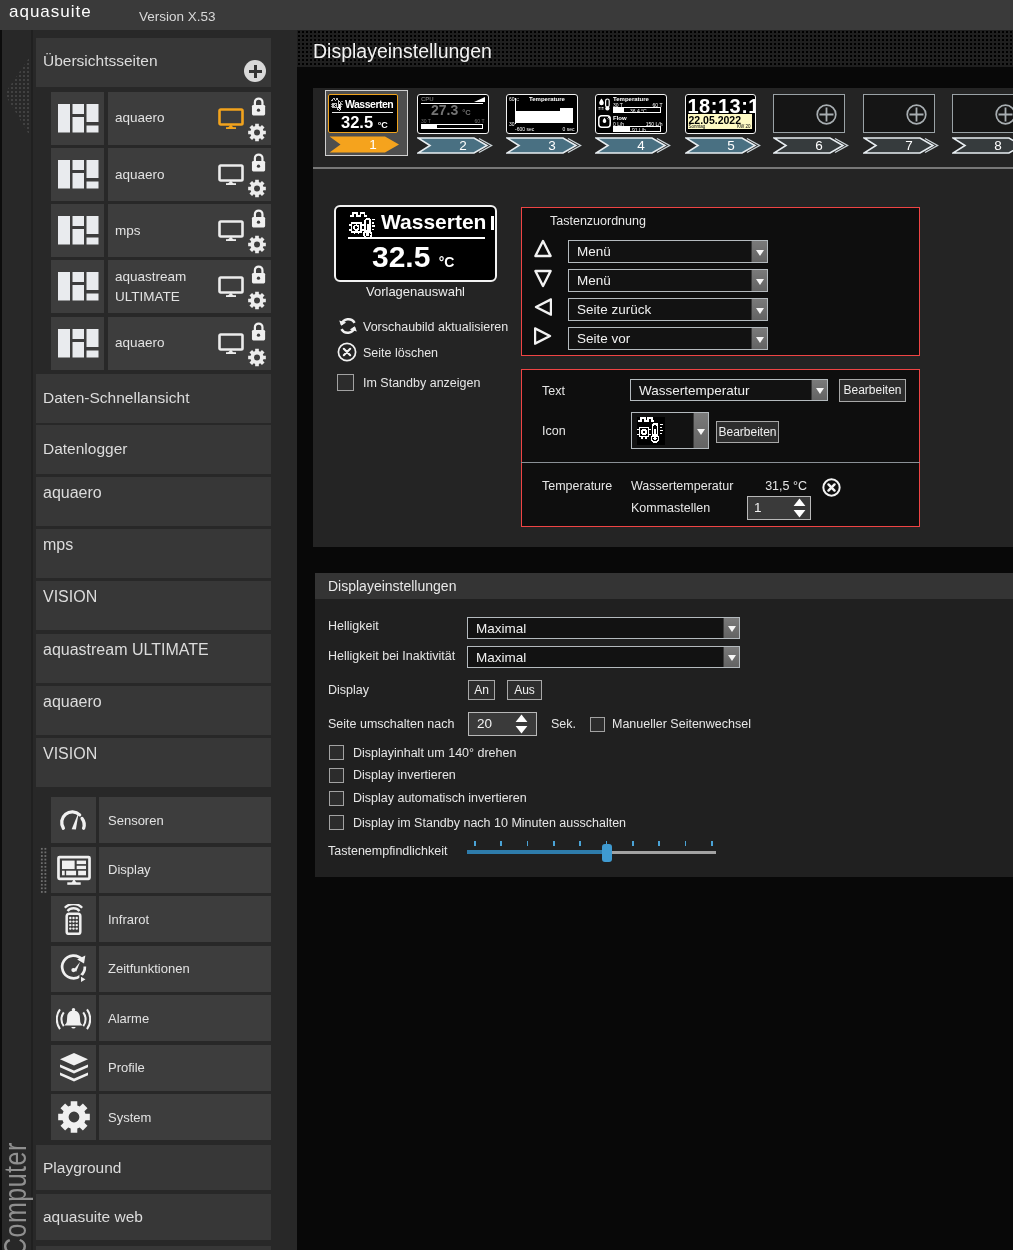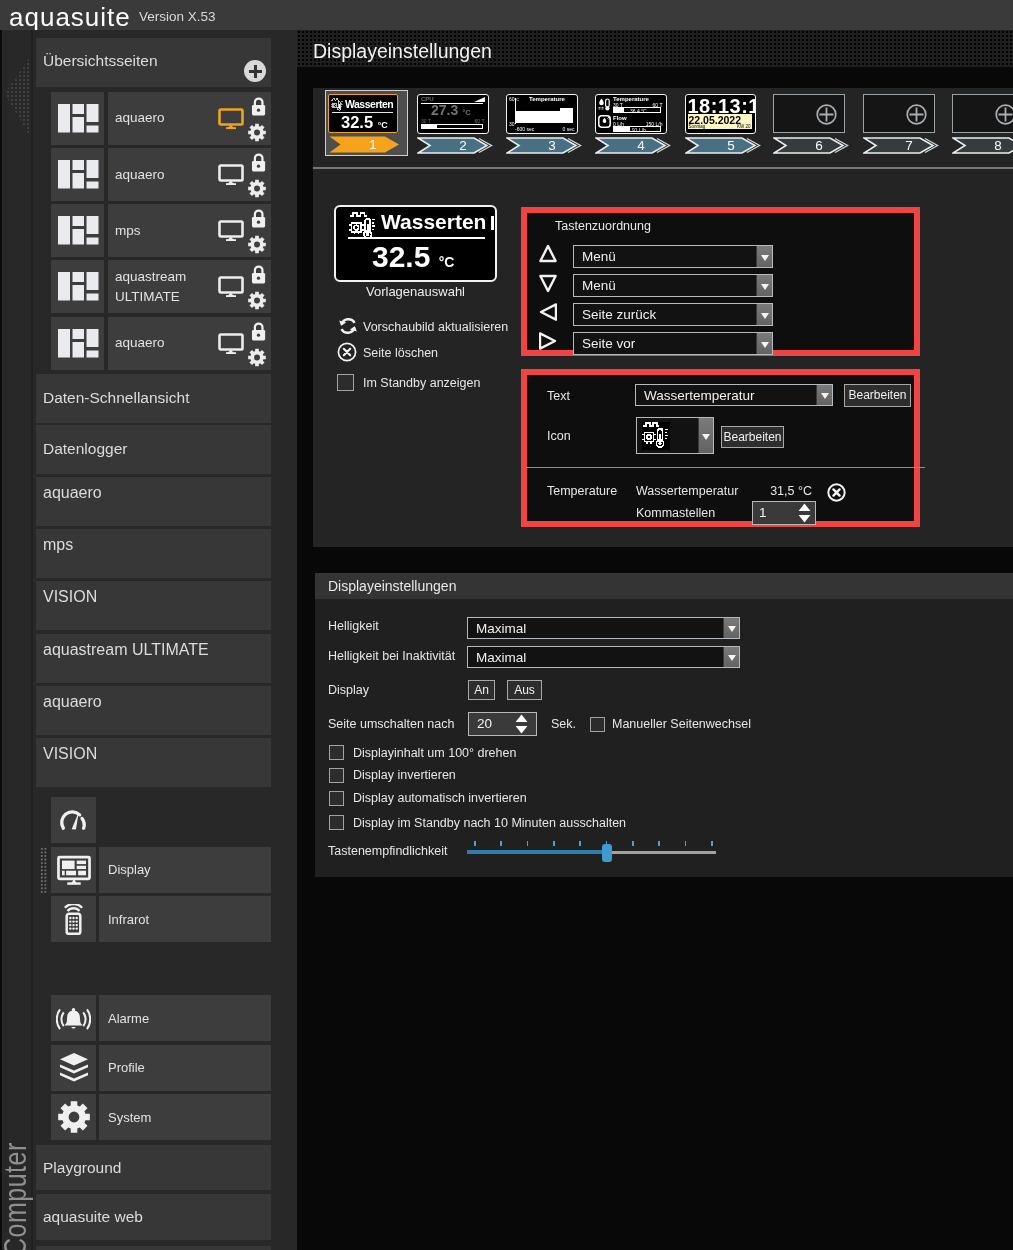--- a/index.html
+++ b/index.html
@@ -3,42 +3,42 @@
 <meta charset="utf-8">
 <style>
   * { margin:0; padding:0; box-sizing:border-box; }
   html,body { width:1013px; height:1250px; background:#080808; overflow:hidden;
     font-family:"Liberation Sans", sans-serif; }
   #page { position:relative; width:1013px; height:1250px; background:#080808; }
   .abs { position:absolute; }
 
   
   #topbar { left:0; top:0; width:1013px; height:30px; background:#3a3a3a; }
-  #logo { left:9px; top:2px; font-size:26px; color:#fdfdfd; letter-spacing:1px; }
+  #logo { left:9px; top:2px; font-size:17px; color:#fdfdfd; letter-spacing:1px; }
   #version { left:139px; top:9px; font-size:13.5px; color:#d8d8d8; }
 
   
   #sidebar { left:0; top:30px; width:297px; height:1220px; background:#282828; }
   #sidebar .line { position:absolute; left:31px; top:0; width:2px; height:1220px; background:#202020; }
   .sbox { position:absolute; background:#373737; color:#dcdcdc; font-size:16px; }
   .sbox .t { position:absolute; left:7px; top:7px; }
   .sbox .tc { position:absolute; left:7px; top:50%; transform:translateY(-50%); font-size:15.5px; }
 
   
   #titlebar { left:297px; top:30px; width:716px; height:37px; background:#1f1f1f;
      background-image:radial-gradient(#000 1.1px, transparent 1.2px); background-size:4px 4px; }
   #titlebar .t { position:absolute; left:16px; top:10px; font-size:19.5px; color:#f2f2f2; }
   #toppanel { left:313px; top:88px; width:700px; height:459px; background:#242424; }
   #botpanel { left:315px; top:573px; width:698px; height:304px; background:#202020; }
   #botpanel .hdr { position:absolute; left:0; top:0; width:698px; height:26px; background:#343434;
       color:#e8e8e8; font-size:14px; }
   #botpanel .hdr span { position:absolute; left:13px; top:5px; }
 
   .lcd { position:absolute; background:#000; border:1.5px solid #f2f2f2; border-radius:3px; overflow:hidden; }
-  .groupbox { position:absolute; border:6px solid #ef4444; background:#0e0e0e; color:#e8e8e8; }
+  .groupbox { position:absolute; border:1px solid #ef4444; background:#0e0e0e; color:#e8e8e8; }
   .lbl { position:absolute; color:#e6e6e6; font-size:12.5px; white-space:nowrap; }
   .dd { position:absolute; background:#121212; border:1px solid #b4babe; color:#f0f0f0; font-size:13.5px; }
   .dd .tx { position:absolute; left:8px; top:2.5px; }
   .dd .btn { position:absolute; right:0; top:0; bottom:0; width:16px;
       background:linear-gradient(#7a7a7a,#636363); border-left:1px solid #3a3a3a; }
   .dd .btn:after { content:""; position:absolute; left:50%; top:50%; transform:translate(-50%,-35%);
       border-left:4.5px solid transparent; border-right:4.5px solid transparent; border-top:6px solid #f5f5f5; }
   .pbtn { position:absolute; background:#2d2d2d; border:1px solid #a8a8a8; color:#efefef;
       font-size:12px; text-align:center; }
   .cb { position:absolute; width:15px; height:15px; background:#2c2c2c; border:1px solid #a2a2a2; }
@@ -257,20 +257,23 @@
       </div>
 
     <div class="subrow" style="top:767px;">
         <div class="sic">
           <svg width="33" height="27" viewBox="0 0 32 26">
             <path d="M6.2 20.5A10.3 10.3 0 0 1 22 7.5" fill="none" stroke="#f0f0f0" stroke-width="3.2" stroke-linecap="round"></path>
             <path d="M25.8 20.5a10.3 10.3 0 0 0-1.5-9.5" fill="none" stroke="#f0f0f0" stroke-width="3.2" stroke-linecap="round"></path>
             <path d="M14.2 21.5L21.2 4.5L18.3 21.8Z" fill="#f0f0f0"></path>
           </svg>
         </div>
+        <div class="stx">
+          <span>Sensoren</span>
+        </div>
       </div>
     <div class="subrow" style="top:816.5px;">
         <div class="sic">
           <svg width="36" height="30" viewBox="0 0 34 29">
             <rect x="2" y="2" width="30" height="21" rx="1" fill="none" stroke="#f0f0f0" stroke-width="2.6"></rect>
             <rect x="5.4" y="5.4" width="12.2" height="8.2" fill="#f0f0f0"></rect>
             <rect x="19.6" y="5.4" width="9" height="3.4" fill="#f0f0f0"></rect>
             <rect x="19.6" y="10.4" width="9" height="3.2" fill="#f0f0f0"></rect>
             <rect x="9.4" y="15.2" width="9.6" height="4.4" fill="#f0f0f0"></rect>
             <rect x="21" y="15.2" width="7.6" height="4.4" fill="#f0f0f0"></rect>
@@ -298,20 +301,34 @@
             <circle cx="10.9" cy="20.4" r="1.15" fill="#f0f0f0"></circle>
             <circle cx="14.0" cy="20.4" r="1.15" fill="#f0f0f0"></circle>
             <circle cx="17.1" cy="20.4" r="1.15" fill="#f0f0f0"></circle>
             <circle cx="10.9" cy="23.799999999999997" r="1.15" fill="#f0f0f0"></circle>
             <circle cx="14.0" cy="23.799999999999997" r="1.15" fill="#f0f0f0"></circle>
             <circle cx="17.1" cy="23.799999999999997" r="1.15" fill="#f0f0f0"></circle>
           </svg>
         </div>
         <div class="stx">
           <span>Infrarot</span>
+        </div>
+      </div>
+    <div class="subrow" style="top:915.5px;">
+        <div class="sic">
+          <svg width="33" height="31" viewBox="0 0 32 30">
+            <path d="M24.5 6.5A11 11 0 1 0 27 13" fill="none" stroke="#f0f0f0" stroke-width="2.6"></path>
+            <path d="M27.5 2.5L26.2 10.2L19.5 6.2Z" fill="#f0f0f0"></path>
+            <path d="M16 16.5L22.5 8.5L18.6 18.2Z" fill="#f0f0f0"></path>
+            <circle cx="16" cy="16.5" r="2.1" fill="#f0f0f0"></circle>
+            <path d="M22.5 21.5l6.5 4-6.5 4z" fill="#f0f0f0" stroke="#3d3d3d" stroke-width="1.6"></path>
+          </svg>
+        </div>
+        <div class="stx">
+          <span>Zeitfunktionen</span>
         </div>
       </div>
     <div class="subrow" style="top:965px;">
         <div class="sic">
           <svg width="35" height="27" viewBox="-0.5 2 34.2 24">
             <path d="M16.6 6.2c3.6 0 6 2.7 6.2 5.9l.35 4.6c.1 1.4.8 2.6 1.9 3.4v.7H8.2v-.7c1.1-.8 1.8-2 1.9-3.4l.35-4.6c.2-3.2 2.55-5.9 6.15-5.9z" fill="#f0f0f0"></path>
             <circle cx="16.6" cy="5.4" r="1.7" fill="#f0f0f0"></circle>
             <path d="M14.4 22.2a2.3 2.3 0 0 0 4.4 0z" fill="#f0f0f0"></path>
             <path d="M7.1 7.9a11.2 11.2 0 0 0-2.3 6.8 11.2 11.2 0 0 0 2.3 6.8" fill="none" stroke="#f0f0f0" stroke-width="2"></path>
             <path d="M3.4 5.1A15.7 15.7 0 0 0 .3 14.7a15.7 15.7 0 0 0 3.1 9.6" fill="none" stroke="#f0f0f0" stroke-width="2"></path>
@@ -636,21 +653,21 @@
         <span style="position:absolute;left:8px;top:3px;">20</span>
         <span style="position:absolute;right:8px;top:1px;"><svg width="13" height="20" viewBox="0 0 13 20">
             <path d="M6.5 0.5L12.4 8H0.6Z" fill="#fff"></path>
             <path d="M6.5 19.5L0.6 12h11.8Z" fill="#fff"></path>
           </svg></span>
       </div>
 <div class="lbl" style="left:236px;top:144px;">Sek.</div>
 <div class="cb" style="left:275px;top:144px;"></div>
 <div class="lbl" style="left:297px;top:144px;">Manueller Seitenwechsel</div>
 <div class="cb" style="left:14px;top:172px;"></div>
-<div class="lbl" style="left:38px;top:172.5px;">Displayinhalt um 100° drehen</div>
+<div class="lbl" style="left:38px;top:172.5px;">Displayinhalt um 140° drehen</div>
 <div class="cb" style="left:14px;top:194.5px;"></div>
 <div class="lbl" style="left:38px;top:195.0px;">Display invertieren</div>
 <div class="cb" style="left:14px;top:217.5px;"></div>
 <div class="lbl" style="left:38px;top:218.0px;">Display automatisch invertieren</div>
 <div class="cb" style="left:14px;top:242px;"></div>
 <div class="lbl" style="left:38px;top:242.5px;">Display im Standby nach 10 Minuten ausschalten</div>
 <div class="lbl" style="left:13px;top:271px;">Tastenempfindlichkeit</div>
 <div style="position:absolute;left:159.0px;top:268px;width:1.5px;height:5px;background:#4aa3d6;"></div>
       <div style="position:absolute;left:185.3px;top:268px;width:1.5px;height:5px;background:#4aa3d6;"></div>
       <div style="position:absolute;left:211.7px;top:268px;width:1.5px;height:5px;background:#4aa3d6;"></div>

